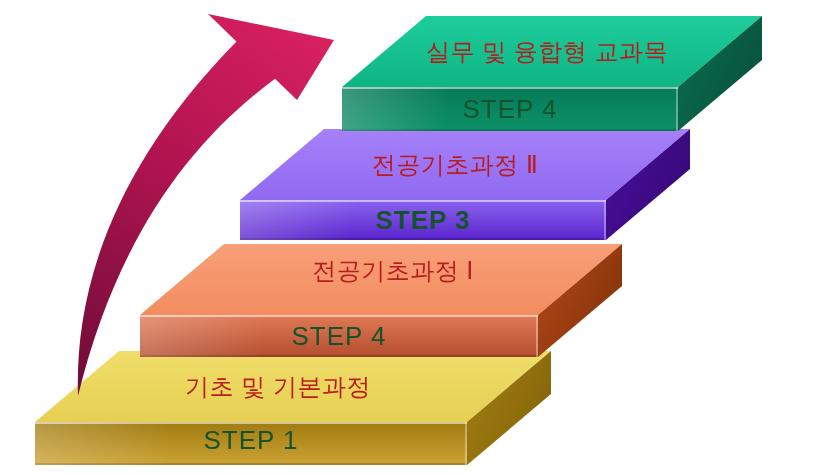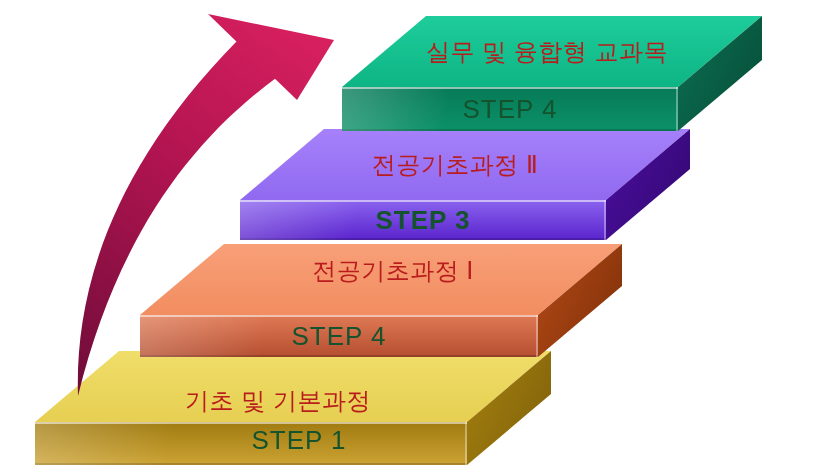--- a/index.html
+++ b/index.html
@@ -21,22 +21,22 @@
     content:"";position:absolute;inset:0;
     background:linear-gradient(100deg,rgba(255,255,255,.22),rgba(255,255,255,0) 32%);
   }
   .side-face{background:linear-gradient(115deg,var(--sl),var(--sd));}
   
   .s1 .top-face  {left:35px;top:351px;width:516px;height:71px;
                   clip-path:polygon(0 100%,432px 100%,100% 0,84px 0);}
   .s1 .front-face{left:35px;top:422px;width:432px;height:43px;}
   .s1 .side-face {left:467px;top:351px;width:84px;height:114px;
                   clip-path:polygon(0 71px,100% 0,100% 43px,0 114px);}
-  .s1 .top-label {left:35px;top:365px;width:516px;height:71px;transform:translateX(-15px);}
-  .s1 .front-label{left:35px;top:422px;width:432px;height:36px;padding-left:48px;}
+  .s1 .top-label {left:35px;top:351px;width:516px;height:71px;transform:translateX(-15px);}
+  .s1 .front-label{left:35px;top:422px;width:432px;height:36px;}
   
   .s2 .top-face  {left:140px;top:244px;width:482px;height:71px;
                   clip-path:polygon(0 100%,398px 100%,100% 0,84px 0);}
   .s2 .front-face{left:140px;top:315px;width:398px;height:42px;}
   .s2 .side-face {left:538px;top:244px;width:84px;height:113px;
                   clip-path:polygon(0 71px,100% 0,100% 42px,0 113px);}
   .s2 .top-label {left:140px;top:244px;width:482px;height:53px;transform:translateX(12px);}
   .s2 .front-label{left:140px;top:315px;width:398px;height:42px;}
   
   .s3 .top-face  {left:240px;top:129px;width:450px;height:71px;

